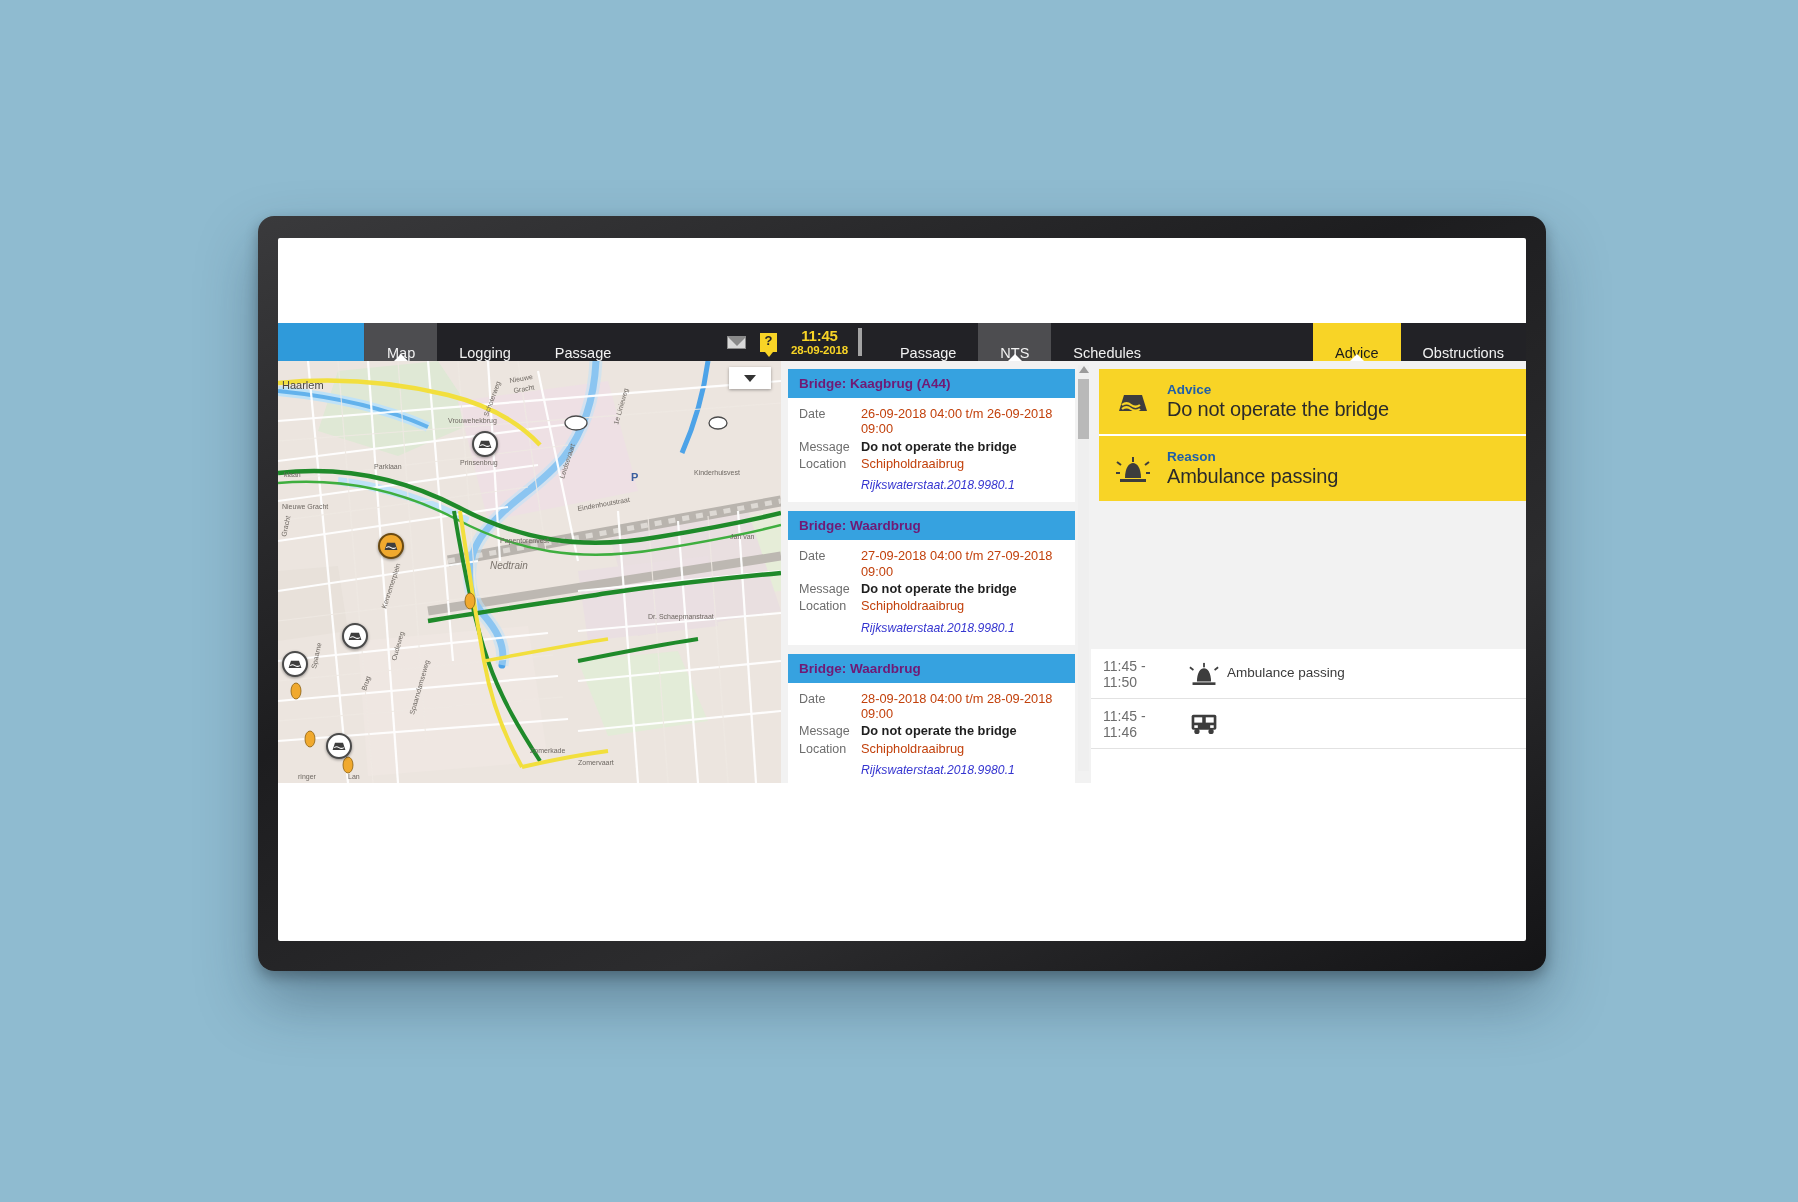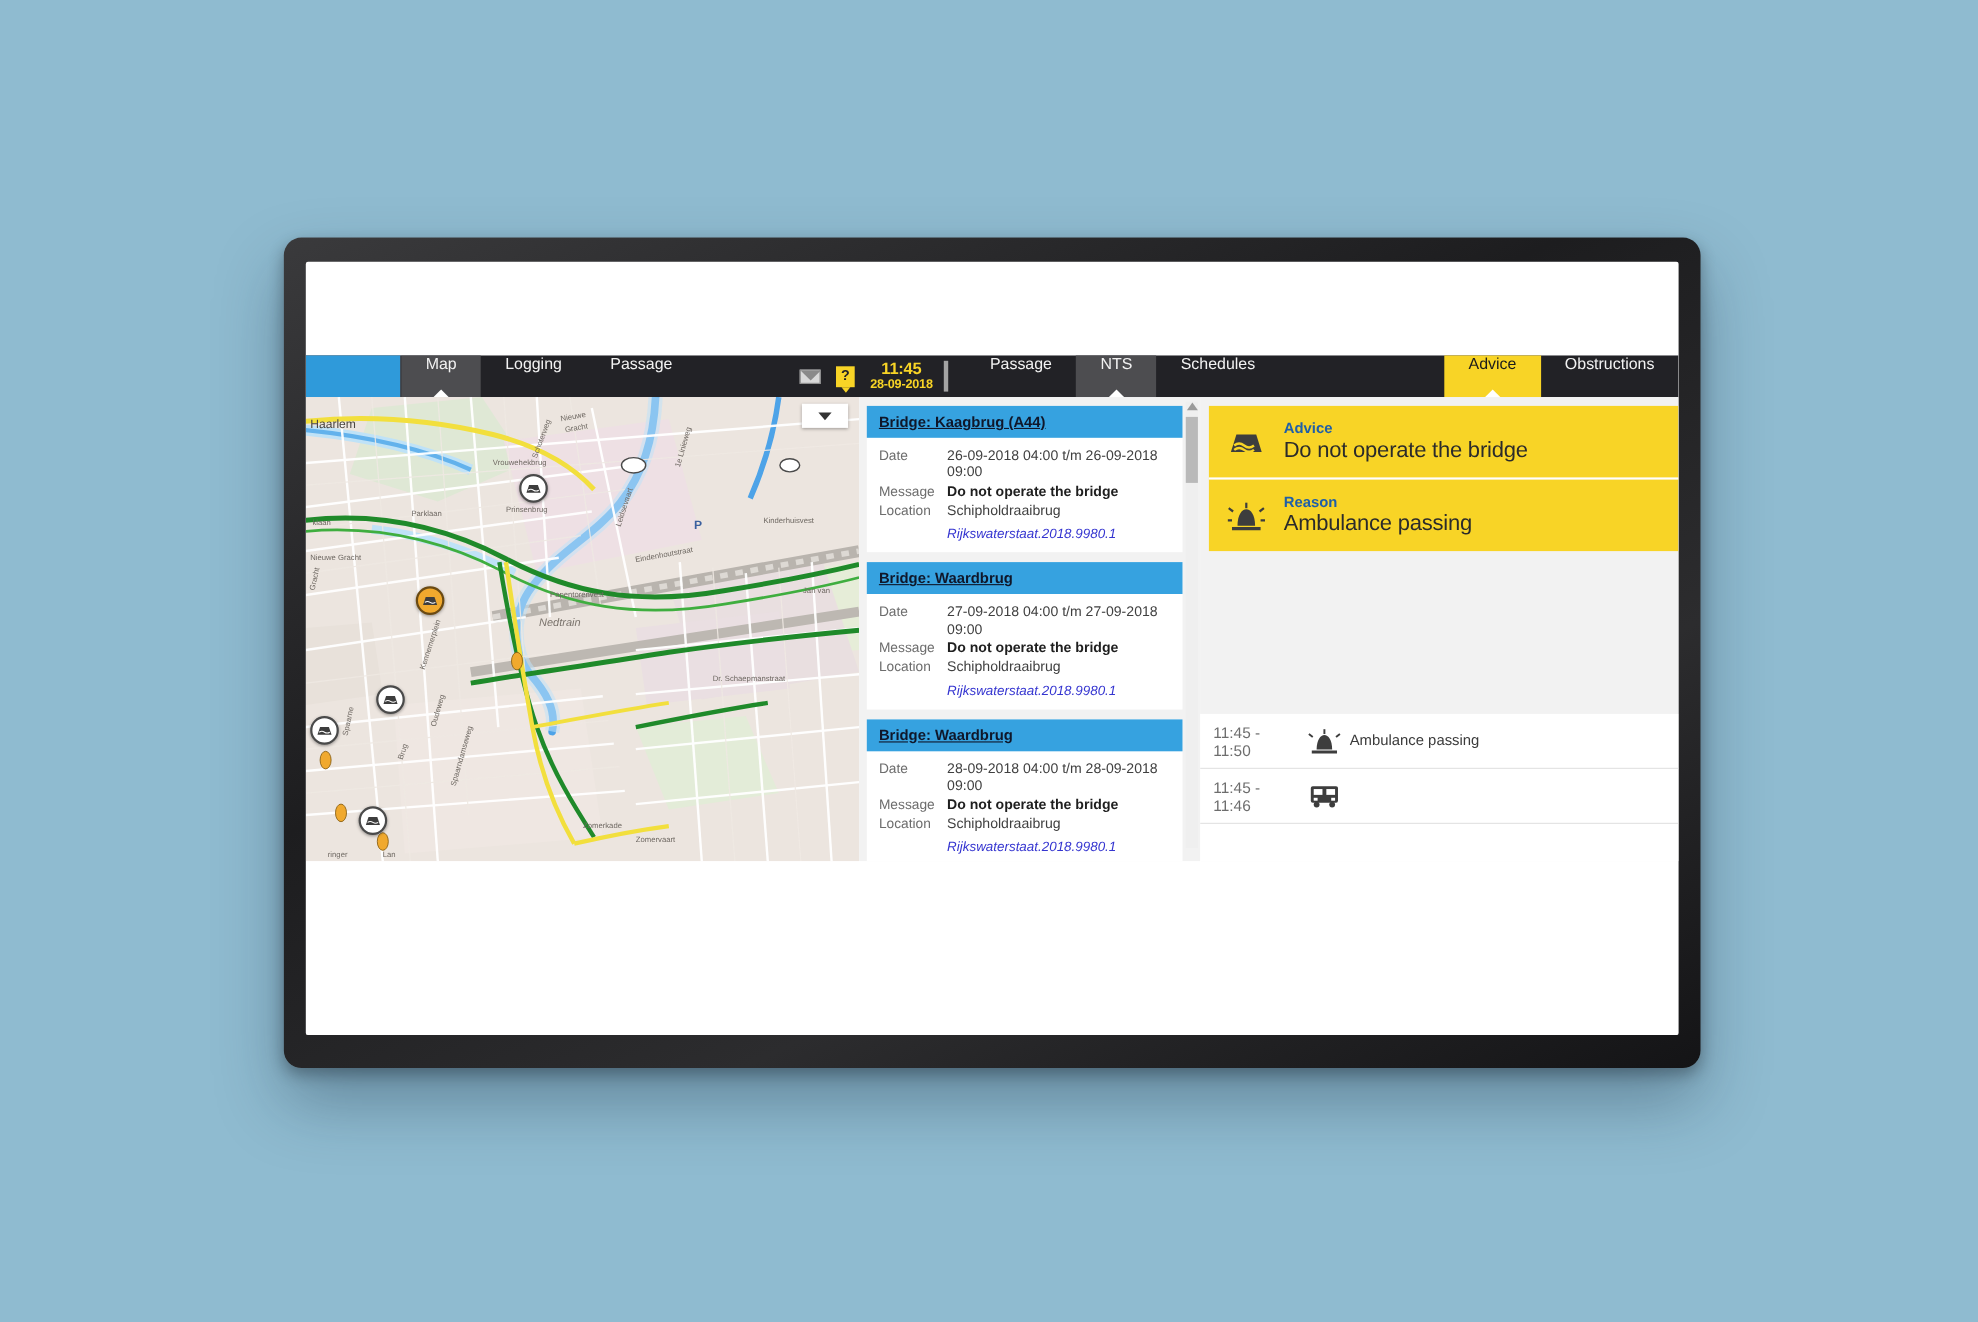--- a/index.html
+++ b/index.html
@@ -44,21 +44,21 @@
     background: #222226;
     display: flex; align-items: stretch;
     color: #fff;
     font-size: 14px;
   }
   .tb-logo {
     width: 86px;
     background: #2f9ada;
   }
   .tb-tab {
-    display: flex; align-items: flex-start; justify-content: center;
+    display: flex; align-items: flex-end; justify-content: center;
     padding: 0 22px;
     cursor: pointer;
     color: #f2f2f2;
     font-size: 14.5px;
     position: relative;
     white-space: nowrap;
   }
   .tb-tab.active { background: #4d4d50; }
   .tb-tab.active::after {
     content: "";
@@ -170,34 +170,33 @@
     display: flex; flex-direction: column;
   }
   .nts-scroll {
     position: absolute; inset: 0;
     overflow: hidden;
     padding: 8px 16px 0 7px;
   }
   .nts-card { margin-bottom: 9px; background: #fff; }
   .nts-card-head {
     background: #36a2e0;
-    color: #0f172a;
+    color: #701a75;
     font-weight: bold;
     font-size: 13.5px;
     padding: 7px 11px;
-    text-decoration: underline;
   }
   .nts-card-body { padding: 8px 11px 10px 11px; font-size: 12.5px; }
   .nts-line { display: flex; margin-bottom: 2px; }
   .nts-key {
     width: 62px; flex: 0 0 62px;
     color: #6d6d6d; font-size: 12.5px;
     padding-top: 1px;
   }
-  .nts-val { color: #404040; font-size: 12.8px; line-height: 1.2; }
+  .nts-val { color: #c2410c; font-size: 12.8px; line-height: 1.2; }
   .nts-val.b { color: #1f1f1f; font-weight: bold; }
   .nts-ref {
     margin-top: 7px; margin-left: 62px;
     color: #3535d0; font-style: italic;
     font-size: 12.2px;
   }
   .nts-sb {
     position: absolute; right: 2px; top: 4px;
     width: 11px; height: 406px;
     background: #efefef;

